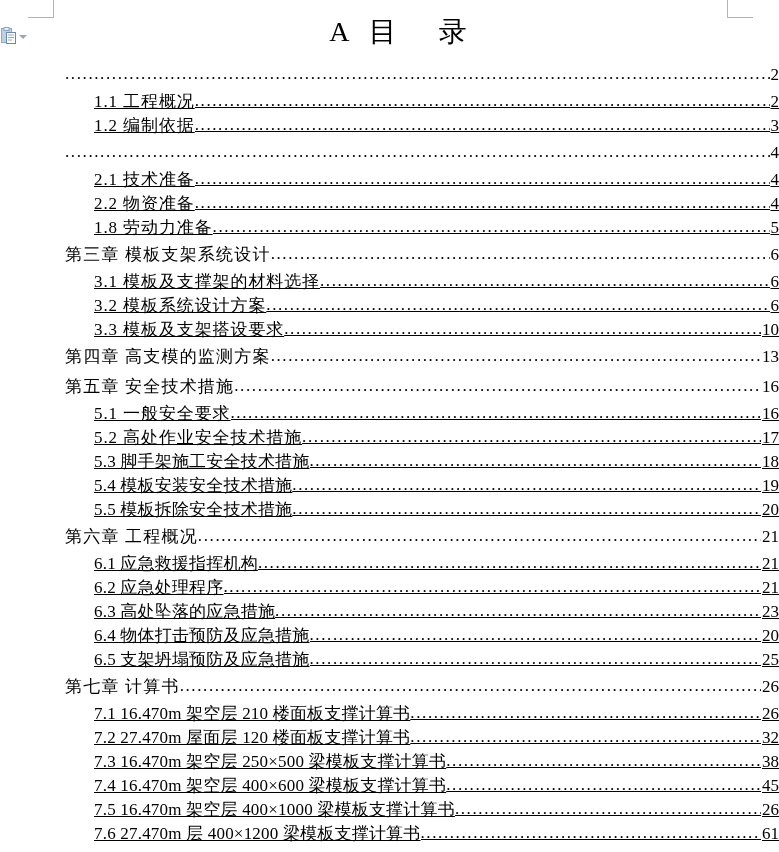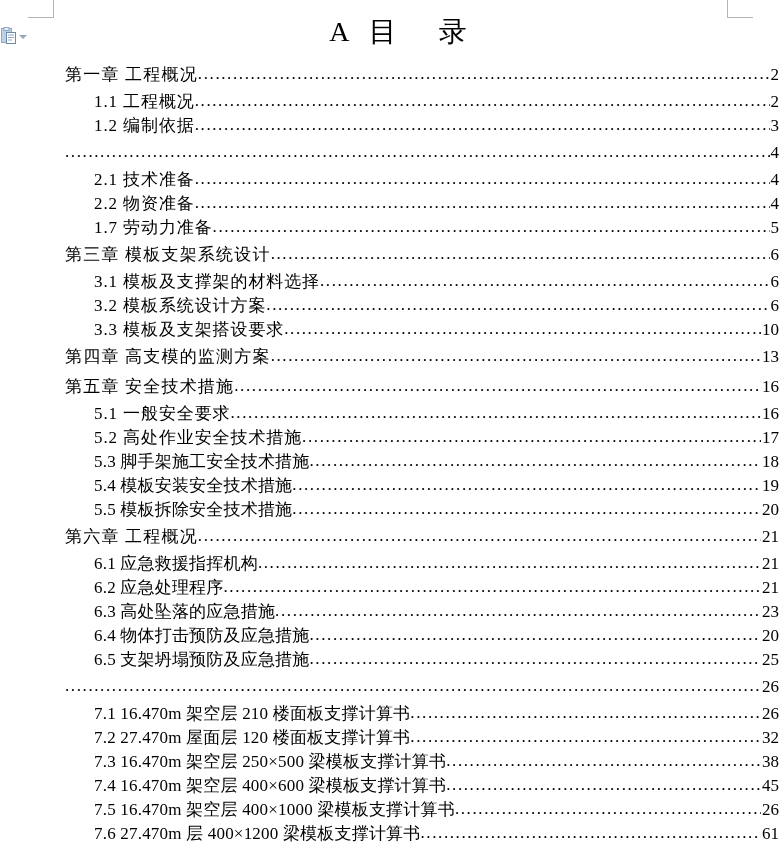--- a/index.html
+++ b/index.html
@@ -92,20 +92,21 @@
   }
   .toc-row.level-1 {
     height: 30px;
     line-height: 30px;
   }
   .toc-row.level-2 {
     height: 24px;
     line-height: 24px;
     margin-left: 94px;
     width: 685px;
+    text-decoration: underline;
   }
   .toc-label {
     flex: 0 0 auto;
     font-size: 17px;
   }
   .toc-row.level-1 .toc-label {
     letter-spacing: 1.2px;
   }
   .toc-row.level-2 .toc-label {
     letter-spacing: 0.9px;
@@ -149,21 +150,20 @@
       <rect x="7" y="12.5" width="4" height="1" fill="#8fa8c6"></rect>
     </svg>
   </span>
   <span class="arrow"></span>
 </div>
 
 <div class="doc-title">A 目　录</div>
 
 <div class="toc" id="toc">
     <div class="toc-row level-1">
-      <span class="toc-label">第一章  工程概况</span>
       <span class="toc-leader"></span>
       <span class="toc-page">2</span>
     </div>
     <div class="toc-row level-2">
       <span class="toc-label">1.1  工程概况</span>
       <span class="toc-leader"></span>
       <span class="toc-page">2</span>
     </div>
     <div class="toc-row level-2">
       <span class="toc-label">1.2  编制依据</span>
@@ -178,21 +178,21 @@
       <span class="toc-label">2.1  技术准备</span>
       <span class="toc-leader"></span>
       <span class="toc-page">4</span>
     </div>
     <div class="toc-row level-2">
       <span class="toc-label">2.2  物资准备</span>
       <span class="toc-leader"></span>
       <span class="toc-page">4</span>
     </div>
     <div class="toc-row level-2">
-      <span class="toc-label">1.7  劳动力准备</span>
+      <span class="toc-label">1.8  劳动力准备</span>
       <span class="toc-leader"></span>
       <span class="toc-page">5</span>
     </div>
     <div class="toc-row level-1">
       <span class="toc-label">第三章  模板支架系统设计</span>
       <span class="toc-leader"></span>
       <span class="toc-page">6</span>
     </div>
     <div class="toc-row level-2">
       <span class="toc-label">3.1  模板及支撑架的材料选择</span>
@@ -268,20 +268,21 @@
       <span class="toc-label">6.4 物体打击预防及应急措施</span>
       <span class="toc-leader"></span>
       <span class="toc-page">20</span>
     </div>
     <div class="toc-row level-2 tight">
       <span class="toc-label">6.5 支架坍塌预防及应急措施</span>
       <span class="toc-leader"></span>
       <span class="toc-page">25</span>
     </div>
     <div class="toc-row level-1">
+      <span class="toc-label">第七章  计算书</span>
       <span class="toc-leader"></span>
       <span class="toc-page">26</span>
     </div>
     <div class="toc-row level-2 tight">
       <span class="toc-label">7.1 16.470m 架空层 210 楼面板支撑计算书</span>
       <span class="toc-leader"></span>
       <span class="toc-page">26</span>
     </div>
     <div class="toc-row level-2 tight">
       <span class="toc-label">7.2 27.470m 屋面层 120 楼面板支撑计算书</span>

